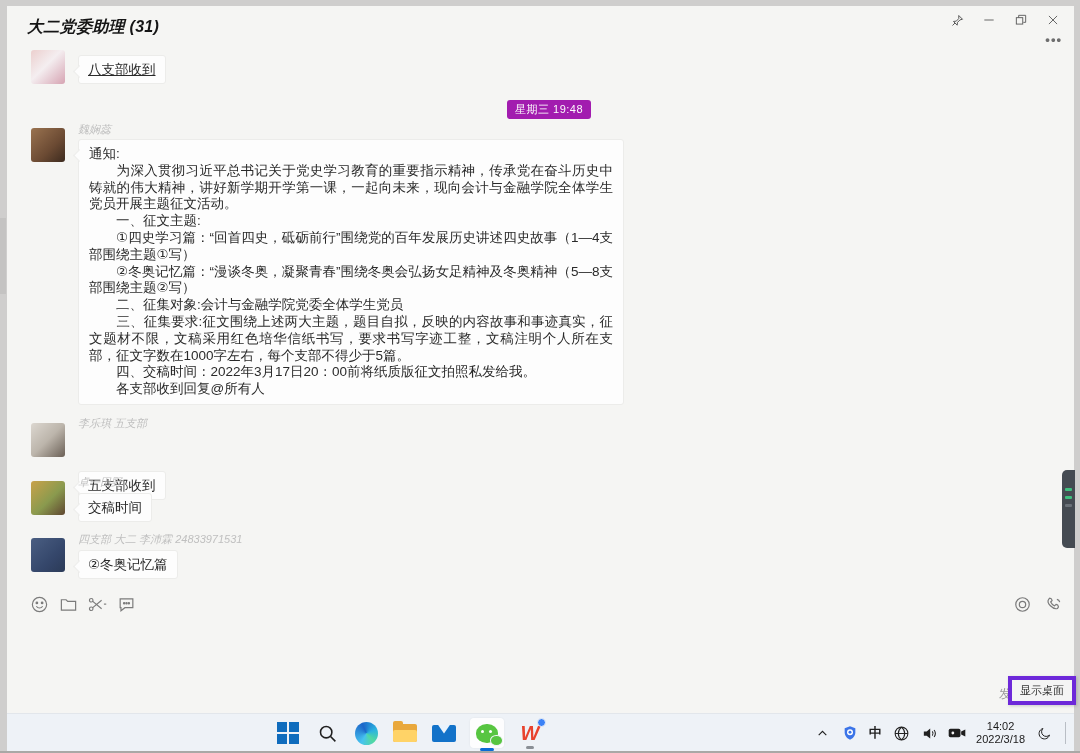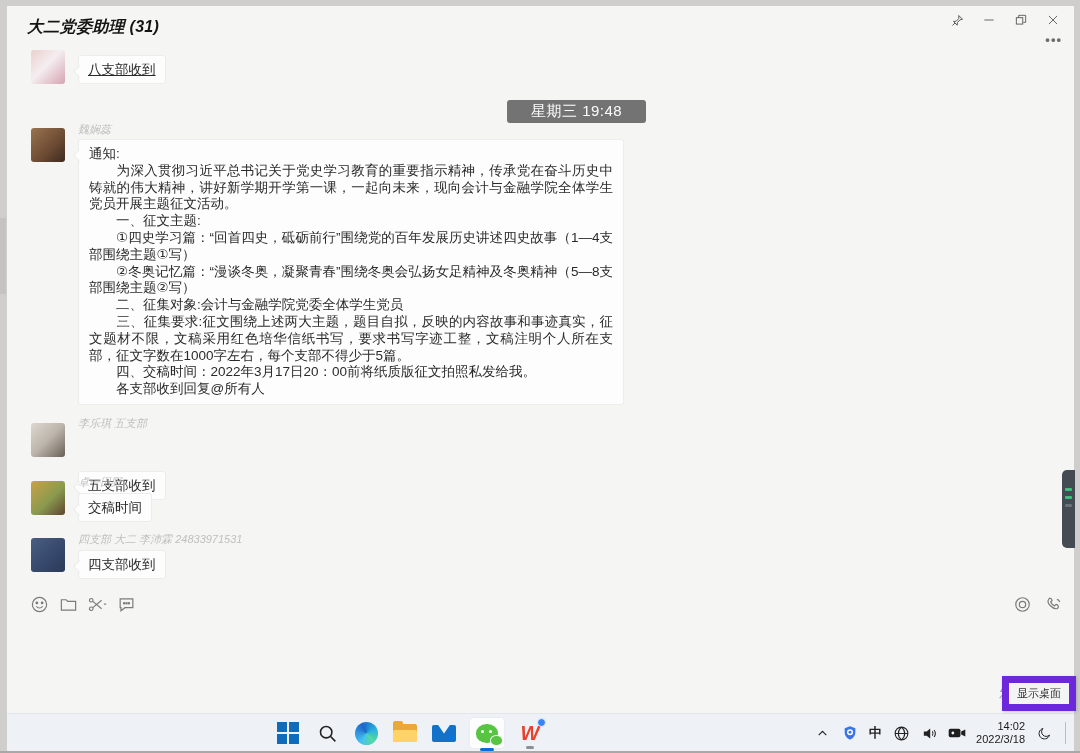--- a/index.html
+++ b/index.html
@@ -34,32 +34,32 @@
   }
   .bubble::before {
     content:""; position:absolute; left:-4.5px; top:11px; width:8px; height:8px;
     background:#fdfdfd; border-left:1px solid #ececea; border-bottom:1px solid #ececea;
     transform:rotate(45deg);
   }
   .bubble-big {
     width:546px; white-space:pre-wrap; text-align:justify; padding:6px 10px; line-height:16.8px;
   }
   .time-pill {
-    position:absolute; left:500px; top:94px; background:#737373; color:#fbfbfb;
-    font-size:15px; padding:2px 24px; border-radius:3px; letter-spacing:.5px;
+    position:absolute; left:500px; top:94px; background:#a21caf; color:#fbfbfb;
+    font-size:11px; padding:2px 8px; border-radius:3px; letter-spacing:.5px;
   }
 
   
   .toolbar-left { position:absolute; left:22px; top:588px; display:flex; gap:9px; color:#7b7b7b; }
   .toolbar-right { position:absolute; right:10px; top:588px; display:flex; gap:12px; color:#7b7b7b; }
   .tool-icon { width:20px; height:20px; display:flex; align-items:center; justify-content:center; }
   .composer-input { position:absolute; left:20px; right:20px; top:616px; height:55px; }
   .send-label { position:absolute; right:50px; top:680px; color:#9b9b9b; font-size:12.5px; }
   .tooltip {
-    position:absolute; right:-2px; top:670px; background:#f4f4f4; border:7px solid #6d28d9;
+    position:absolute; right:-2px; top:670px; background:#f4f4f4; border:4px solid #6d28d9;
     box-shadow:1px 1px 3px rgba(0,0,0,.18); font-size:11px; color:#333; padding:3px 8px; z-index:5;
     white-space:nowrap;
   }
   .dock-widget { position:absolute; right:-1px; top:464px; width:13px; height:78px;
     background:#454b52; border-radius:5px 0 0 5px; z-index:4; }
   .dock-widget i { display:block; width:7px; height:3px; background:#3fbf7f; border-radius:1px; margin:5px auto 0; }
   .dock-widget i.g { background:#6a7178; }
   .dock-widget i:first-child { margin-top:18px; }
 
   
@@ -85,21 +85,21 @@
     background:#eaf3fc; transform:rotate(0deg); clip-path:polygon(0 0,50% 100%,100% 0); }
   .wechat-bubble { position:relative; width:22px; height:19px; background:#57c541; border-radius:48%; }
   .wechat-bubble::before { content:""; position:absolute; left:5px; top:6px; width:3px; height:3px; background:#fff; border-radius:50%; box-shadow:8px 0 0 #fff; }
   .wechat-bubble::after { content:""; position:absolute; right:-5px; bottom:-3px; width:11px; height:9px; background:#57c541; border-radius:48%; border:1.5px solid #f2f5f8; }
   .wps-w { font-size:20px; font-weight:bold; font-style:italic; color:#e8422e; line-height:20px; }
   .wps-badge { position:absolute; right:-3px; top:-2px; width:9px; height:9px; background:#3b82f6; border-radius:50%; border:1.5px solid #eef2f7; }
 
   .tb-tray { position:absolute; right:8px; top:0; height:38px; display:flex; align-items:center; gap:10px; color:#2c2c2c; }
   .tray-ico { width:18px; height:18px; display:flex; align-items:center; justify-content:center; }
   .ime { font-size:13px; font-weight:bold; color:#1f1f1f; }
-  .clock { text-align:right; font-size:11px; line-height:13px; color:#1a1a1a; }
+  .clock { text-align:center; font-size:11px; line-height:13px; color:#1a1a1a; }
   .tray-divider { width:1px; height:22px; background:#b9bec5; margin-left:2px; }
   svg { display:block; }
 </style>
 </head>
 <body>
 
 <div class="photo-strip"></div>
 
 <div class="screen">
 
@@ -150,21 +150,21 @@
   <div class="sender-name" style="left:71px; top:410px;">李乐琪 五支部</div>
   <div class="avatar av3" style="left:24px; top:417px;"></div>
   <div class="bubble" style="left:71px; top:429px;margin-top:36px;">五支部收到</div>
 
   <div class="sender-name" style="left:71px; top:469px;">卓一田野</div>
   <div class="avatar av4" style="left:24px; top:475px;"></div>
   <div class="bubble" style="left:71px; top:487px;">交稿时间</div>
 
   <div class="sender-name" style="left:71px; top:526px;">四支部 大二 李沛霖 24833971531</div>
   <div class="avatar av5" style="left:24px; top:532px;"></div>
-  <div class="bubble" style="left:71px; top:544px;">四支部收到</div>
+  <div class="bubble" style="left:71px; top:544px;">②冬奥记忆篇</div>
 
   <div class="toolbar-left">
     <div class="tool-icon">
       <svg width="19" height="19" viewBox="0 0 24 24" fill="none" stroke="currentColor" stroke-width="1.5">
         <circle cx="12" cy="12" r="9"></circle>
           <circle cx="8.7" cy="10" r="1" fill="currentColor"></circle>
           <circle cx="15.3" cy="10" r="1" fill="currentColor"></circle>
         <path d="M8 14.2c1.1 1.5 2.4 2.2 4 2.2s2.9-.7 4-2.2"></path>
       </svg>
     </div>

